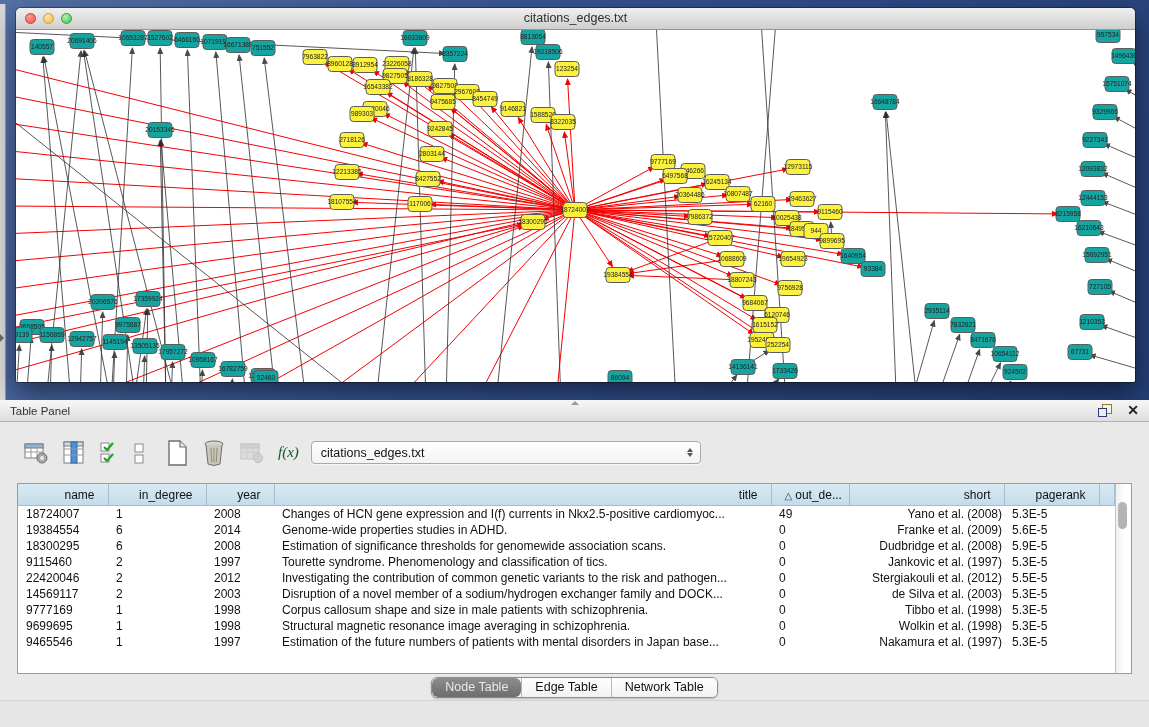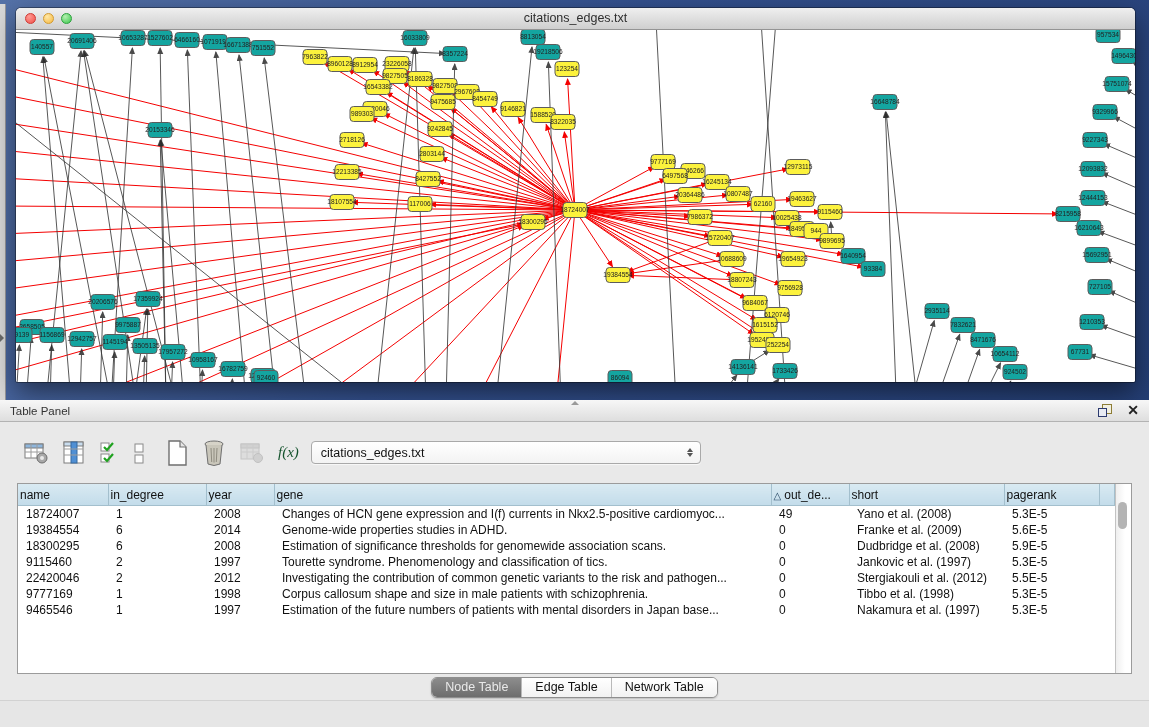--- a/index.html
+++ b/index.html
@@ -54,35 +54,35 @@
   .combo .arrows{margin-left:auto;margin-right:7px;display:flex;flex-direction:column;gap:1px;align-items:center;}
   .combo .arrows i{width:0;height:0;border-left:3.5px solid transparent;border-right:3.5px solid transparent;}
   .combo .arrows .up{border-bottom:4px solid #555;}
   .combo .arrows .dn{border-top:4px solid #555;}
   
   .table-wrap{margin:0 17px;flex:0 0 189px;height:189px;background:#fff;
     border:1px solid #9b9b9b;display:flex;overflow:hidden;}
   .grid{flex:1;overflow:hidden;}
   table.grid-t{border-collapse:collapse;table-layout:fixed;width:100%;font-size:12px;color:#111;}
   table.grid-t th{background:linear-gradient(#d9eaf2,#c3dcea);border:1px solid #a3bfcd;border-top:none;
-    height:21px;font-weight:normal;text-align:left;font-size:12px;padding:0 2px;
+    height:21px;font-weight:normal;text-align:right;font-size:12px;padding:0 13px;
     overflow:hidden;white-space:nowrap;}
   table.grid-t th:first-child{border-left:none}
   table.grid-t td{height:16px;padding:0 2px 0 8px;white-space:nowrap;overflow:hidden;font-size:12px;}
-  td.c5{text-align:left;padding-left:2px;}
+  td.c5{text-align:right;padding-left:2px;}
   .sort-glyph{color:#2a4a66;font-size:10px;margin-right:3px;}
   .vscroll{flex:0 0 15px;border-left:1px solid #c2c2c2;background:linear-gradient(90deg,#efefef,#ffffff 60%);position:relative;}
   .vthumb{position:absolute;left:2px;top:18px;width:9px;height:27px;border-radius:5px;background:#b4b4b4;}
   
   .tabbar{flex:0 0 26px;display:flex;align-items:center;justify-content:center;}
   .seg{display:flex;border:1px solid #8e8e8e;border-radius:6px;overflow:hidden;
     background:#fcfcfc;box-shadow:0 1px 2px rgba(0,0,0,.2);}
   .seg .tab{padding:2px 13px 3px;font-size:12.5px;color:#111;border-left:1px solid #b9b9b9;background:linear-gradient(#ffffff,#f2f2f2);}
   .seg .tab:first-child{border-left:none;}
-  .seg .tab.active{background:linear-gradient(#8d8d8d,#6d6d6d);color:#e9e9e9;}
+  .seg .tab.active{background:linear-gradient(#8d8d8d,#6d6d6d);color:#e9e9e9;border-radius:6px;}
   
   .statusbar{flex:1;display:flex;align-items:center;justify-content:flex-end;
     padding-right:12px;border-top:1px solid #d2d2d2;background:#e6e6e6;
     font-size:11.5px;color:#222;font-weight:bold;}
   .mem-dot{width:14px;height:14px;border-radius:50%;box-sizing:border-box;
     background:radial-gradient(circle at 35% 30%,#9cec8e,#32b93c);border:1px solid #2a9a33;}
 </style>
 </head>
 <body>
 
@@ -761,21 +761,21 @@
             <col style="width:78px">
             <col style="width:155px">
           <col style="width:95px">
             <col>
         </colgroup>
         <thead>
             <tr id="head-row">
               <th>name</th>
               <th>in_degree</th>
               <th>year</th>
-              <th>gene</th>
+              <th>title</th>
               <th><span class="sort-glyph">△</span>out_de...</th>
               <th>short</th>
               <th>pagerank</th>
               <th></th>
             </tr>
           </thead>
         <tbody id="table-body">
             <tr>
               <td class="c0">18724007</td>
               <td class="c1">1</td>
@@ -820,26 +820,46 @@
               <td class="c0">22420046</td>
               <td class="c1">2</td>
               <td class="c2">2012</td>
               <td class="c3">Investigating the contribution of common genetic variants to the risk and pathogen...</td>
               <td class="c4">0</td>
               <td class="c5">Stergiakouli et al. (2012)</td>
               <td class="c6">5.5E-5</td>
               <td></td>
             </tr>
             <tr>
+              <td class="c0">14569117</td>
+              <td class="c1">2</td>
+              <td class="c2">2003</td>
+              <td class="c3">Disruption of a novel member of a sodium/hydrogen exchanger family and DOCK...</td>
+              <td class="c4">0</td>
+              <td class="c5">de Silva et al. (2003)</td>
+              <td class="c6">5.3E-5</td>
+              <td></td>
+            </tr>
+            <tr>
               <td class="c0">9777169</td>
               <td class="c1">1</td>
               <td class="c2">1998</td>
               <td class="c3">Corpus callosum shape and size in male patients with schizophrenia.</td>
               <td class="c4">0</td>
               <td class="c5">Tibbo et al. (1998)</td>
+              <td class="c6">5.3E-5</td>
+              <td></td>
+            </tr>
+            <tr>
+              <td class="c0">9699695</td>
+              <td class="c1">1</td>
+              <td class="c2">1998</td>
+              <td class="c3">Structural magnetic resonance image averaging in schizophrenia.</td>
+              <td class="c4">0</td>
+              <td class="c5">Wolkin et al. (1998)</td>
               <td class="c6">5.3E-5</td>
               <td></td>
             </tr>
             <tr>
               <td class="c0">9465546</td>
               <td class="c1">1</td>
               <td class="c2">1997</td>
               <td class="c3">Estimation of the future numbers of patients with mental disorders in Japan base...</td>
               <td class="c4">0</td>
               <td class="c5">Nakamura et al. (1997)</td>

